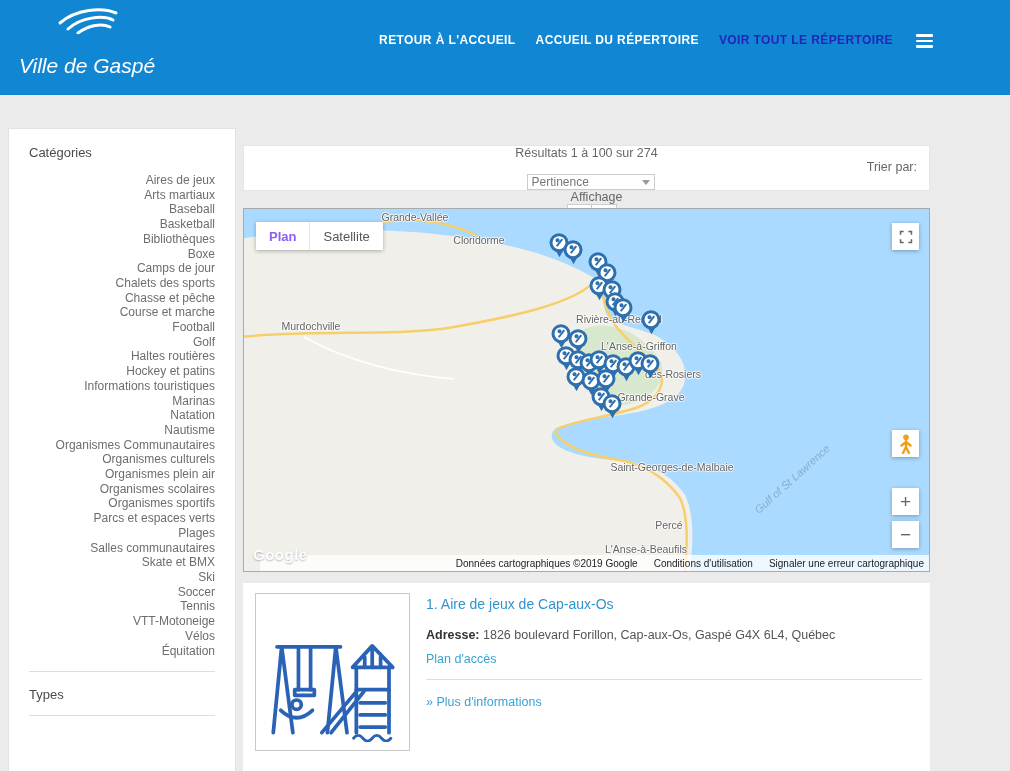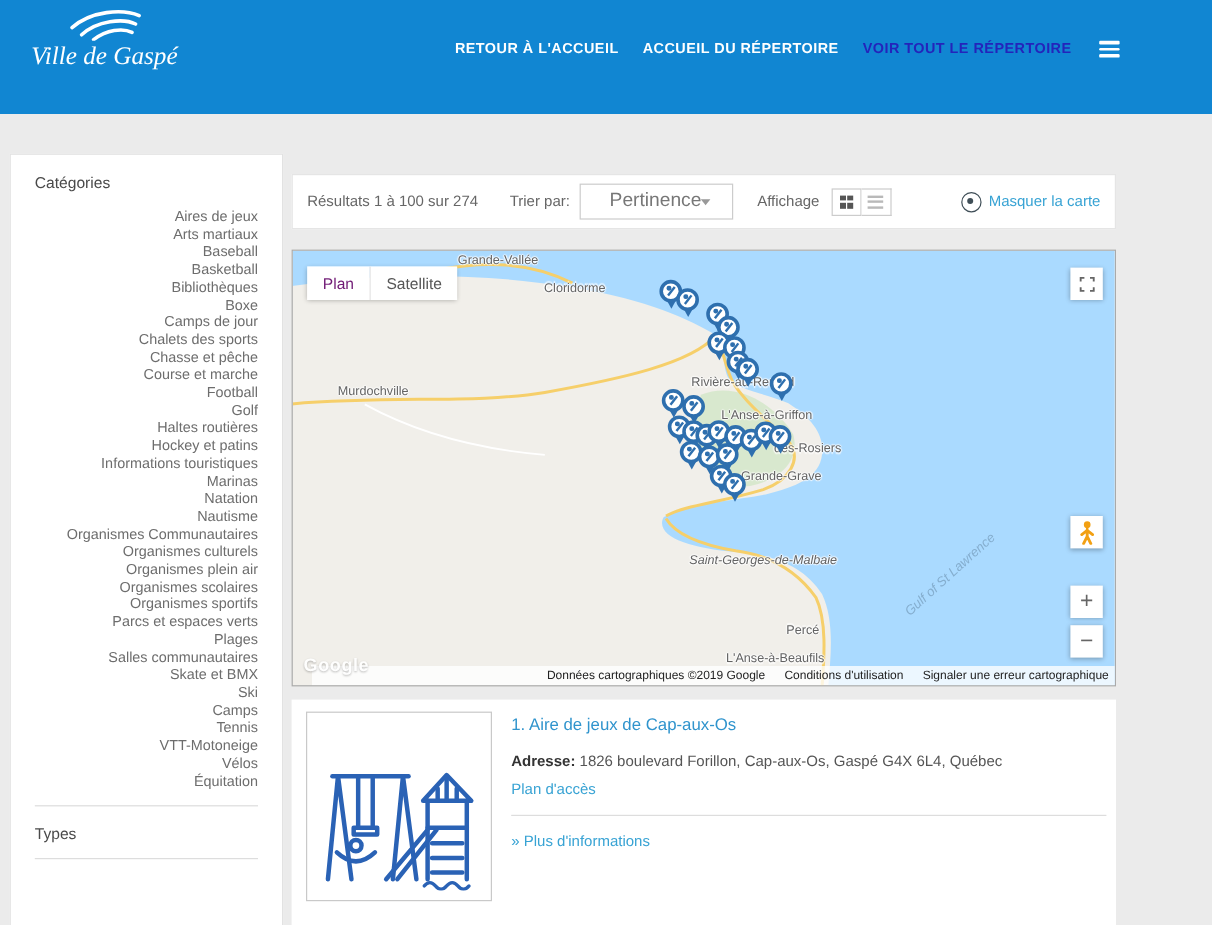--- a/index.html
+++ b/index.html
@@ -5,41 +5,41 @@
   * { box-sizing: border-box; }
   html,body { margin:0; padding:0; }
   body {
     width:1010px; height:771px; position:relative; overflow:hidden;
     background:#ebebeb; font-family:"Liberation Sans", sans-serif;
   }
   
   .header { position:absolute; left:0; top:0; width:1010px; height:95px; background:var(--header-bg); }
   .logo { position:absolute; left:12px; top:4px; width:150px; text-align:center; cursor:pointer; }
   .logo-waves { display:block; margin:0 auto; }
-  .logo-text { color:#fff; font-family:Liberation Serif, serif; font-style:italic; font-size:21px; line-height:24px; }
+  .logo-text { color:#fff; font-family:Liberation Sans, sans-serif; font-style:italic; font-size:21px; line-height:24px;margin-top:20px; }
   .header-nav { position:absolute; right:117px; top:33px; display:flex; gap:20px; align-items:center; }
   .nav-link { color:#fff; font-size:12px; font-weight:bold; letter-spacing:.4px; text-decoration:none; white-space:nowrap; cursor:pointer; }
   .nav-link.accent { color:var(--nav-dark-link); }
   .hamburger { position:absolute; right:77px; top:34px; width:17px; height:14px; display:flex; flex-direction:column; justify-content:space-between; cursor:pointer; }
   .hamburger span { display:block; height:2.6px; background:#fff; border-radius:1px; }
 
   
   .sidebar { position:absolute; left:8px; top:128px; width:228px; height:700px; background:#fff; border:1px solid #e2e2e2; padding:16px 20px; }
   .sidebar h3 { font-size:13px; color:#4a4a4a; margin:0 0 13px; font-weight:normal; }
   .sidebar ul { list-style:none; margin:0; padding:0; }
   .sidebar li { font-size:12px; color:#6d6d6d; line-height:14.7px; cursor:pointer; white-space:nowrap;text-align:right; }
   .sidebar .divider { border-top:1px solid #ddd; margin:13px 0 15px; }
 
   
   .main { position:absolute; left:243px; top:145px; width:687px; }
 
-  .toolbar { height:46px; background:#fff; border:1px solid #e5e5e5; display:flex; align-items:center; padding:0 12px; }
+  .toolbar { height:46px; background:#fff; border:1px solid #e5e5e5; display:flex; align-items:center; padding:0 12px;flex-direction:column; }
   .results-text { font-size:12.5px; color:#666; }
   .sort-label { margin-left:auto; font-size:12.5px; color:#666; }
-  .sort-select { width:128px; height:30px; border:1px solid #ccc; background:#fff; margin-left:8px; display:flex; align-items:center; justify-content:space-between; padding:0 24px; font-size:16px; color:#777; cursor:pointer; }
+  .sort-select { width:128px; height:30px; border:1px solid #ccc; background:#fff; margin-left:8px; display:flex; align-items:center; justify-content:space-between; padding:0 4px; font-size:12px; color:#777; cursor:pointer; }
   .caret-down { width:0; height:0; border-left:4px solid transparent; border-right:4px solid transparent; border-top:5px solid #999; }
   .display-label { margin-left:20px; font-size:12.5px; color:#666; }
   .view-buttons { margin-left:10px; display:flex; }
   .view-btn { width:25px; height:23px; border:1px solid #ccc; background:#fff; display:flex; align-items:center; justify-content:center; cursor:pointer; }
   .view-btn + .view-btn { border-left:none; }
   .icon-grid { width:11px; height:11px; display:grid; grid-template-columns:1fr 1fr; gap:1.5px; }
   .icon-grid i { background:#555; }
   .icon-list { width:13px; height:11px; display:flex; flex-direction:column; justify-content:space-between; }
   .icon-list i { height:2px; background:#b9b9b9; display:block; }
   .icon-list i::before { content:""; }
@@ -64,21 +64,21 @@
   .pin .glyph::after { content:""; position:absolute; left:3px; top:2px; width:3.5px; height:3.5px; border-radius:50%; background:var(--pin); }
 
   .gm-btn { position:absolute; background:#fff; box-shadow:0 1px 4px rgba(0,0,0,.3); display:flex; align-items:center; justify-content:center; cursor:pointer; z-index:4; }
   .fullscreen-btn { right:10px; top:14px; width:27px; height:27px; }
   .pegman-btn { right:10px; top:221px; width:27px; height:27px; }
   .zoom-btn { right:10px; width:27px; height:27px; font-size:19px; color:#666; line-height:1; user-select:none; }
   .zoom-in { top:279px; } .zoom-out { top:312px; }
 
   .maptype { position:absolute; left:12px; top:13px; display:flex; box-shadow:0 1px 4px rgba(0,0,0,.3); z-index:4; }
   .maptype-btn { background:#fff; height:28px; padding:0 13px; font-size:13px; display:flex; align-items:center; cursor:pointer; color:#565656; }
-  .maptype-btn.active { color:#701a75; font-weight:normal; }
+  .maptype-btn.active { color:#8b5cf6; font-weight:bold; }
   .maptype-btn + .maptype-btn { border-left:1px solid #e6e6e6; }
 
   .google-logo { position:absolute; left:9px; bottom:8px; color:#fff; font-size:15px; font-weight:bold; letter-spacing:.5px;
                  text-shadow:0 1px 2px rgba(0,0,0,.3); opacity:.95; z-index:4; cursor:pointer; }
   .attribution { position:absolute; left:16px; right:0; bottom:0; height:16px; background:rgba(255,255,255,.78);
                  display:flex; align-items:center; justify-content:flex-end; gap:16px; padding:0 5px; z-index:3; }
   .attribution span, .attribution a { font-size:10px; color:#222; text-decoration:none; white-space:nowrap; }
   .attribution a { cursor:pointer; }
 
   
@@ -144,21 +144,21 @@
         <li>Organismes Communautaires</li>
         <li>Organismes culturels</li>
         <li>Organismes plein air</li>
         <li>Organismes scolaires</li>
         <li>Organismes sportifs</li>
         <li>Parcs et espaces verts</li>
         <li>Plages</li>
         <li>Salles communautaires</li>
         <li>Skate et BMX</li>
         <li>Ski</li>
-        <li>Camps</li>
+        <li>Soccer</li>
         <li>Tennis</li>
         <li>VTT-Motoneige</li>
         <li>Vélos</li>
         <li>Équitation</li>
       </ul>
       <div class="divider"></div>
       <h3>Types</h3>
       <div class="divider"></div>
       <ul></ul>
     </div>
@@ -212,21 +212,21 @@
     </svg>
 
     <div>
         <span class="map-label" style="left: 171px; top: 8px;">Grande-Vallée</span>
         <span class="map-label" style="left: 235px; top: 31px;">Cloridorme</span>
         <span class="map-label" style="left: 67px; top: 117px;">Murdochville</span>
         <span class="map-label" style="left: 375px; top: 110px;">Rivière-au-Renard</span>
         <span class="map-label" style="left: 395px; top: 137px;">L'Anse-à-Griffon</span>
         <span class="map-label" style="left: 429px; top: 165px;">des-Rosiers</span>
         <span class="map-label" style="left: 407px; top: 188px;">Grande-Grave</span>
-        <span class="map-label" style="left: 392px; top: 258px; font-style: italic;">Saint-Georges-de-Malbaie</span>
+        <span class="map-label" style="left: 428px; top: 258px;">Saint-Georges-de-Malbaie</span>
         <span class="map-label" style="left: 425px; top: 316px;">Percé</span>
         <span class="map-label" style="left: 402px; top: 340px;">L'Anse-à-Beaufils</span>
         <span class="map-label water-label" style="left: 548px; top: 270px; transform: translate(-50%, -50%) rotate(-42deg);">Gulf of St Lawrence</span>
       </div>
     <div>
         <div class="pin" style="left: 315px; top: 45px;">
           <div class="head">
             <span class="glyph"></span>
           </div>
         </div>

